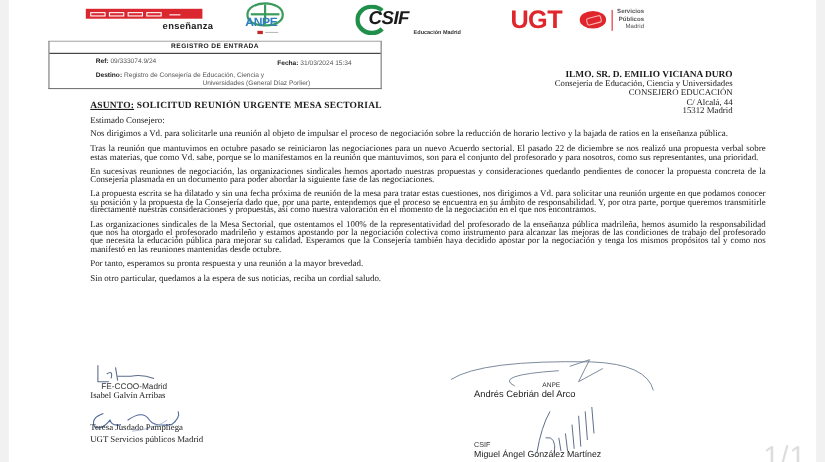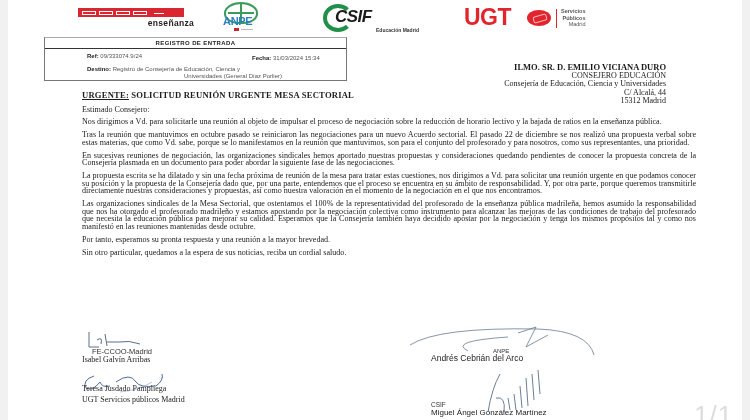--- a/index.html
+++ b/index.html
@@ -123,28 +123,28 @@
     </div>
     <div class="destino">
       <b>Destino:</b>
       <span>Registro de Consejería de Educación, Ciencia y</span>
       <span class="indent">Universidades (General Díaz Porlier)</span>
     </div>
   </div>
 
   <div class="addressee">
     <div class="n">ILMO. SR. D. EMILIO VICIANA DURO</div>
+    <div>Consejería de Educación, Ciencia y Universidades</div>
     <div>CONSEJERO EDUCACIÓN</div>
-    <div>Consejería de Educación, Ciencia y Universidades</div>
     <div>C/ Alcalá, 44</div>
     <div>15312 Madrid</div>
   </div>
 
   <div class="letter">
-    <p class="subject"><u>URGENTE:</u><span> SOLICITUD REUNIÓN URGENTE MESA SECTORIAL</span></p>
+    <p class="subject"><u>ASUNTO:</u><span> SOLICITUD REUNIÓN URGENTE MESA SECTORIAL</span></p>
     <p>Estimado Consejero:</p>
     <p>Nos dirigimos a Vd. para solicitarle una reunión al objeto de impulsar el proceso de negociación sobre la reducción de horario lectivo y la bajada de ratios en la enseñanza pública.</p>
     <p>Tras la reunión que mantuvimos en octubre pasado se reiniciaron las negociaciones para un nuevo Acuerdo sectorial. El pasado 22 de diciembre se nos realizó una propuesta verbal sobre estas materias, que como Vd. sabe, porque se lo manifestamos en la reunión que mantuvimos, son para el conjunto del profesorado y para nosotros, como sus representantes, una prioridad.</p>
     <p>En sucesivas reuniones de negociación, las organizaciones sindicales hemos aportado nuestras propuestas y consideraciones quedando pendientes de conocer la propuesta concreta de la Consejería plasmada en un documento para poder abordar la siguiente fase de las negociaciones.</p>
     <p>La propuesta escrita se ha dilatado y sin una fecha próxima de reunión de la mesa para tratar estas cuestiones, nos dirigimos a Vd. para solicitar una reunión urgente en que podamos conocer su posición y la propuesta de la Consejería dado que, por una parte, entendemos que el proceso se encuentra en su ámbito de responsabilidad.  Y, por otra parte, porque queremos transmitirle directamente nuestras consideraciones y propuestas, así como nuestra valoración en el momento de la negociación en el que nos encontramos.</p>
     <p>Las organizaciones sindicales de la Mesa Sectorial, que ostentamos el 100% de la representatividad del profesorado de la enseñanza pública madrileña, hemos asumido la responsabilidad que nos ha otorgado el profesorado madrileño y estamos apostando por la negociación colectiva como instrumento para alcanzar las mejoras de las condiciones de trabajo del profesorado que necesita la educación pública para mejorar su calidad.  Esperamos que la Consejería también haya decidido apostar por la negociación y tenga los mismos propósitos tal y como nos manifestó en las reuniones mantenidas desde octubre.</p>
     <p>Por tanto, esperamos su pronta respuesta y una reunión a la mayor brevedad.</p>
     <p>Sin otro particular, quedamos a la espera de sus noticias, reciba un cordial saludo.</p>
   </div>
 

